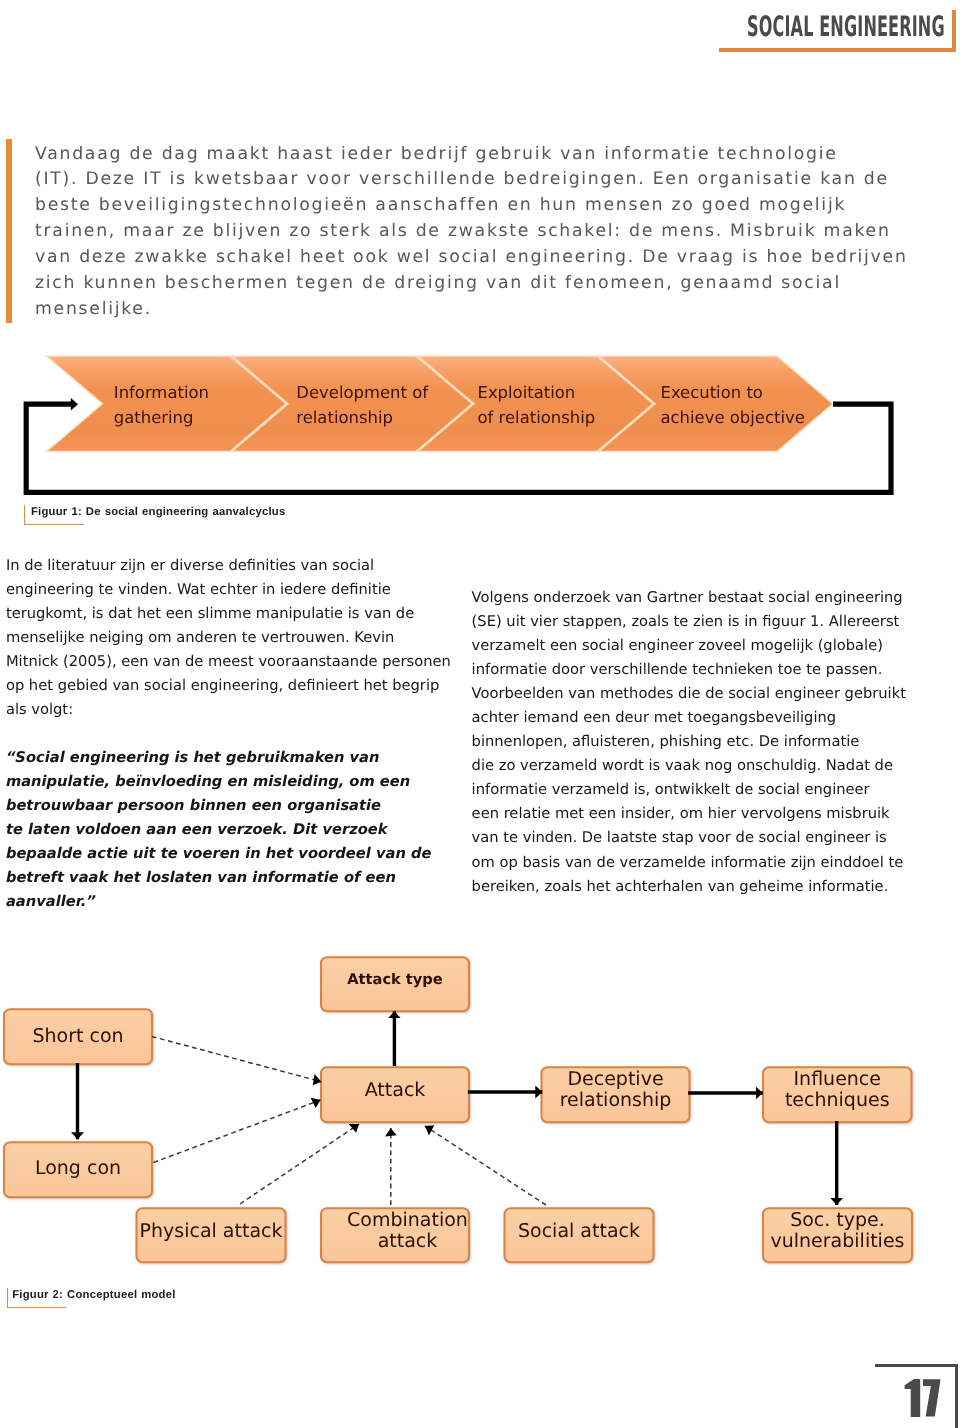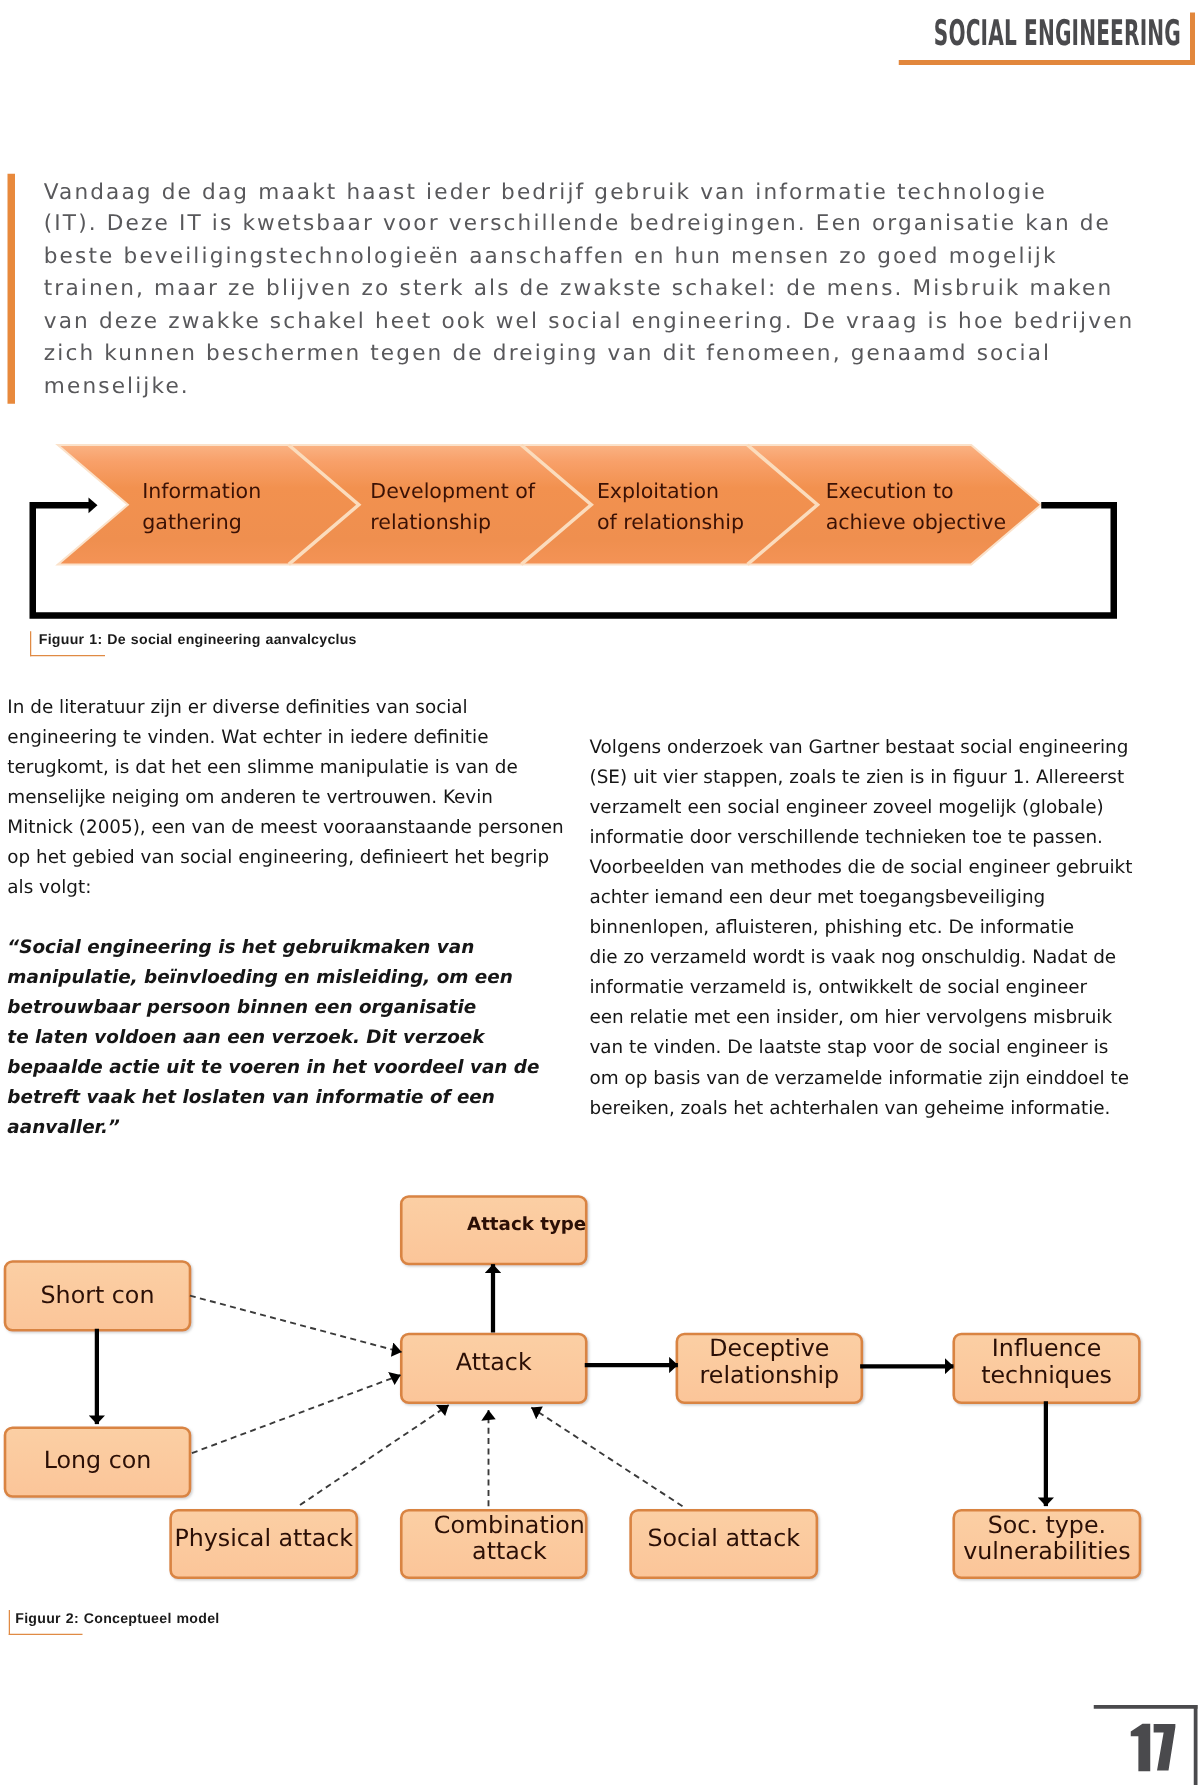--- a/index.html
+++ b/index.html
@@ -22,21 +22,21 @@
   .figcap-mark{position:absolute;border-left:1.5px solid #E08A44;border-bottom:1.5px solid #E08A44;}
   
   .col{position:absolute;font-family:"DejaVu Sans",sans-serif;font-size:14.7px;line-height:24.05px;color:#161616;white-space:nowrap;}
   .col-left{left:5.9px;top:553.8px;}
   .col-right{left:471.6px;top:565px;margin-top:21px;}
   .quote{margin-top:24.05px;font-weight:bold;font-style:italic;}
   
   .fig2{position:absolute;left:0;top:940px;width:960px;height:340px;}
   .fig2 svg{position:absolute;left:0;top:0;}
   .n-label{position:absolute;font-family:"DejaVu Sans",sans-serif;font-size:19px;line-height:21.3px;color:#2B0F06;text-align:center;white-space:nowrap;}
-  .n-label.b{font-weight:bold;font-size:14.6px;text-align:right;}
+  .n-label.b{font-weight:bold;font-size:14.6px;}
   
   .pg-rule-h{position:absolute;left:875px;top:1364px;width:83px;height:2.5px;background:#4A4A4D;}
   .pg-rule-v{position:absolute;left:954.6px;top:1364px;width:3.2px;height:64px;background:#4A4A4D;}
   .pg-num{position:absolute;left:903.5px;top:1378px;}
 </style>
 </head>
 <body>
 
 <div class="page">
   <div class="hdr-title">SOCIAL ENGINEERING</div>

